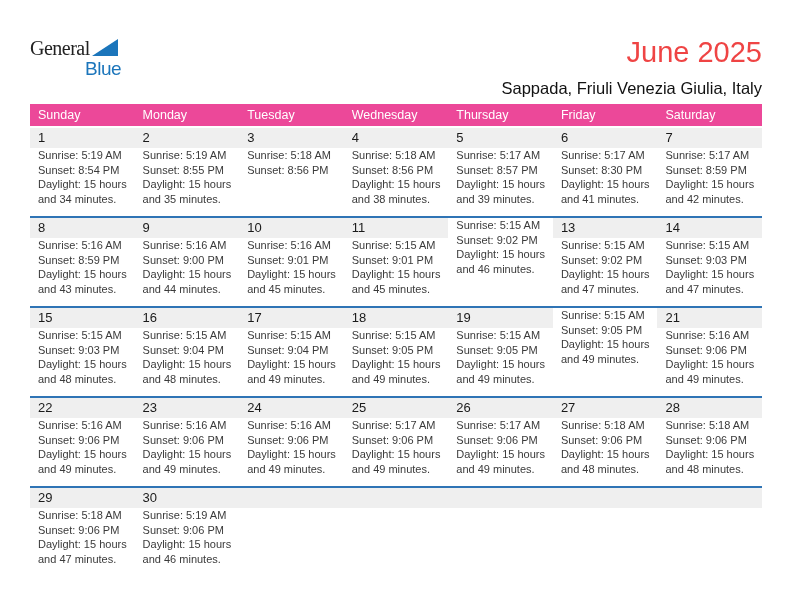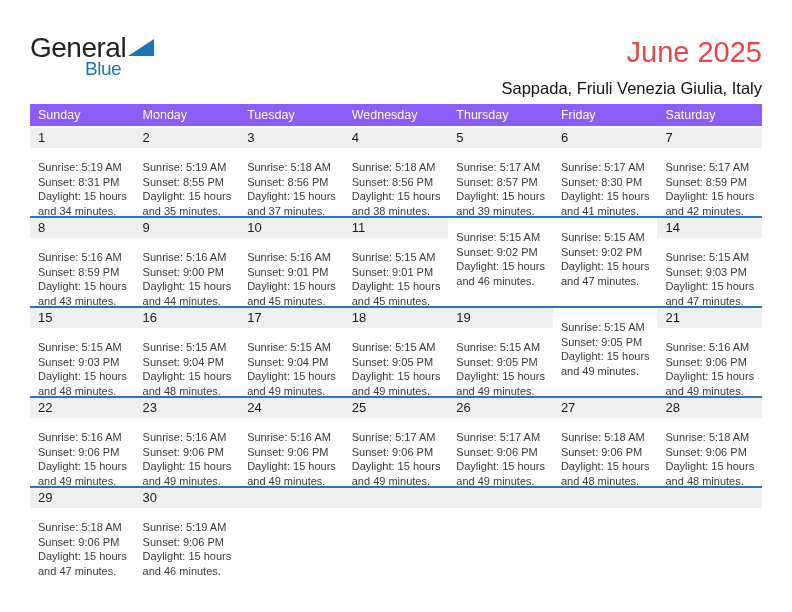--- a/index.html
+++ b/index.html
@@ -15,61 +15,61 @@
   .top-header {
     display: flex;
     justify-content: space-between;
     align-items: flex-start;
     padding: 36px 30px 0 30px;
     height: 58px;
   }
   .logo { position: relative; width: 140px; }
   .logo-row1 { display: flex; align-items: flex-start; }
   .logo-general {
-    font-size: 28px; color: #222222; letter-spacing: -0.5px; line-height: 24px;
+    font-size: 20px; color: #222222; letter-spacing: -0.5px; line-height: 24px; font-family: Liberation Serif, serif;
   }
   .logo-triangle {
     width: 0; height: 0;
     border-left: 26px solid transparent;
     border-bottom: 17px solid #1b75bb;
     margin-left: 2px; margin-top: 3px;
   }
   .logo-blue {
     font-size: 19px; color: #1b75bb; letter-spacing: -0.5px; line-height: 22px;
     margin-left: 55px; margin-top: -2px;
   }
   .title-block { text-align: right; }
   .main-title { font-size: 29px; color: #ef4444; line-height: 32px; }
   .sub-title { font-size: 16.5px; color: #111111; line-height: 24px; margin-top: 8px; }
 
   
   .calendar {
     margin: 10px 30px 0 30px;
     width: 732px;
   }
-  .weekday-header { display: flex; background: #8b5cf6; height: 22px; }
+  .weekday-header { display: flex; background: #ec4899; height: 22px; }
   .weekday-cell {
     flex: 1 1 0; color: #ffffff; font-size: 12.5px; line-height: 22px;
     padding-left: 8px; box-sizing: border-box; white-space: nowrap; overflow: hidden;
   }
   .week-row {
     display: flex; height: 90px; box-sizing: border-box;
     border-top: 2px solid #2f74b5;
   }
   .week-row.first { border-top: 2px solid #ffffff; }
   .day-cell { flex: 1 1 0; box-sizing: border-box; overflow: hidden; }
   .day-number {
     background: #efefef; height: 20px; line-height: 20px;
     font-size: 13px; color: #1a1a1a; padding-left: 8px; box-sizing: border-box;
   }
   .cell-line {
     font-size: 11px; line-height: 14.6px; color: #3a3a3a;
     padding: 0 2px 0 8px;
   }
-  .cell-line.firstline { padding-top: 12px; }
+  .cell-line.firstline { padding-top: 0; }
 </style>
 </head>
 <body>
 
 <div class="page">
 
   <div class="top-header">
     <div class="logo">
       <div class="logo-row1">
         <span class="logo-general">General</span>
@@ -91,34 +91,33 @@
       <div class="weekday-cell">Wednesday</div>
       <div class="weekday-cell">Thursday</div>
       <div class="weekday-cell">Friday</div>
       <div class="weekday-cell">Saturday</div>
     </div>
     <div id="calendar-grid">
         <div class="week-row first">
           <div class="day-cell">
             <div class="day-number">1</div>
             <div class="cell-line firstline">Sunrise: 5:19 AM</div>
-            <div class="cell-line">Sunset: 8:31 PM</div>
+            <div class="cell-line">Sunset: 8:54 PM</div>
             <div class="cell-line">Daylight: 15 hours and 34 minutes.</div>
           </div>
           <div class="day-cell">
             <div class="day-number">2</div>
             <div class="cell-line firstline">Sunrise: 5:19 AM</div>
             <div class="cell-line">Sunset: 8:55 PM</div>
             <div class="cell-line">Daylight: 15 hours and 35 minutes.</div>
           </div>
           <div class="day-cell">
             <div class="day-number">3</div>
             <div class="cell-line firstline">Sunrise: 5:18 AM</div>
             <div class="cell-line">Sunset: 8:56 PM</div>
-            <div class="cell-line">Daylight: 15 hours and 37 minutes.</div>
           </div>
           <div class="day-cell">
             <div class="day-number">4</div>
             <div class="cell-line firstline">Sunrise: 5:18 AM</div>
             <div class="cell-line">Sunset: 8:56 PM</div>
             <div class="cell-line">Daylight: 15 hours and 38 minutes.</div>
           </div>
           <div class="day-cell">
             <div class="day-number">5</div>
             <div class="cell-line firstline">Sunrise: 5:17 AM</div>
@@ -162,20 +161,21 @@
             <div class="cell-line firstline">Sunrise: 5:15 AM</div>
             <div class="cell-line">Sunset: 9:01 PM</div>
             <div class="cell-line">Daylight: 15 hours and 45 minutes.</div>
           </div>
           <div class="day-cell">
             <div class="cell-line firstline">Sunrise: 5:15 AM</div>
             <div class="cell-line">Sunset: 9:02 PM</div>
             <div class="cell-line">Daylight: 15 hours and 46 minutes.</div>
           </div>
           <div class="day-cell">
+            <div class="day-number">13</div>
             <div class="cell-line firstline">Sunrise: 5:15 AM</div>
             <div class="cell-line">Sunset: 9:02 PM</div>
             <div class="cell-line">Daylight: 15 hours and 47 minutes.</div>
           </div>
           <div class="day-cell">
             <div class="day-number">14</div>
             <div class="cell-line firstline">Sunrise: 5:15 AM</div>
             <div class="cell-line">Sunset: 9:03 PM</div>
             <div class="cell-line">Daylight: 15 hours and 47 minutes.</div>
           </div>

